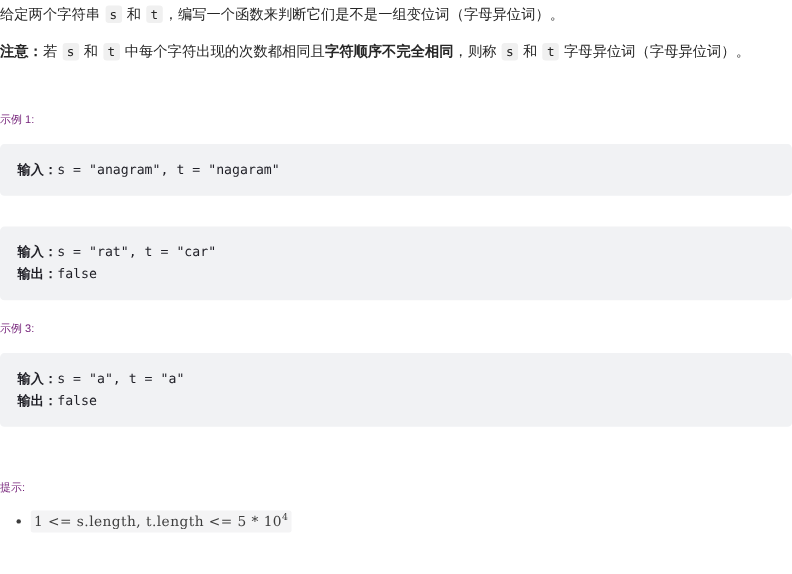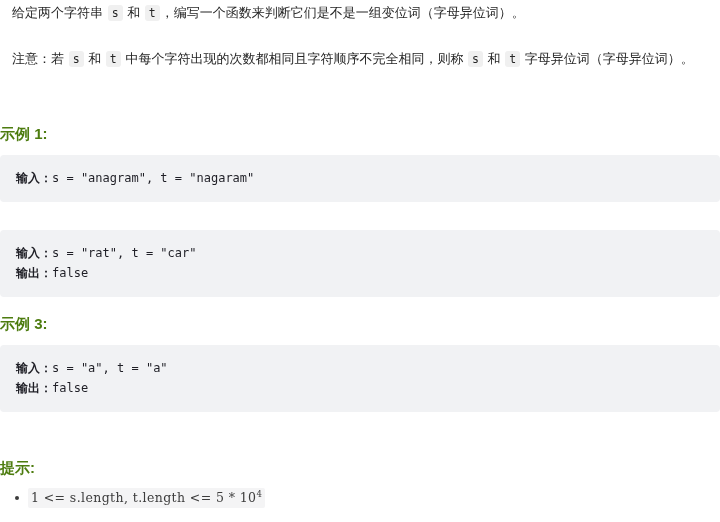--- a/index.html
+++ b/index.html
@@ -19,50 +19,50 @@
   }
   .page {
     width: 720px;
     padding: 0;
     box-sizing: border-box;
   }
 
   
   p.desc {
     margin: 0 0 0 0;
-    padding: 12px;
+    padding: 0;
     font-size: 13px;
     line-height: 20px;
     color: #262626;
   }
   p.desc.first { padding-top: 3px; }
   p.desc.second { padding-top: 14px; }
 
-  .b { font-weight: normal; }
+  .b { font-weight: bold; }
 
   
   code.inline {
     font-family: "DejaVu Sans Mono", "Liberation Mono", monospace;
     font-size: 11.5px;
     background: #f0f0f0;
     color: #262626;
     padding: 1px 4px;
     border-radius: 3px;
     margin: 0 1px;
     white-space: pre;
   }
 
   
   h4.sec {
     margin: 0;
     padding: 0;
-    font-size: 15px;
+    font-size: 10px;
     line-height: 20px;
-    font-weight: bold;
-    color: #4d7c0f;
+    font-weight: normal;
+    color: #701a75;
   }
   .sec-wrap-1 { padding-top: 43px; }
   .sec-wrap { padding-top: 17px; }
   .hint-wrap { padding-top: 46px; }
 
   
   pre.example {
     margin: 11px 0 0 0;
     padding: 13px 16px 14px 16px;
     background: #f1f2f4;

